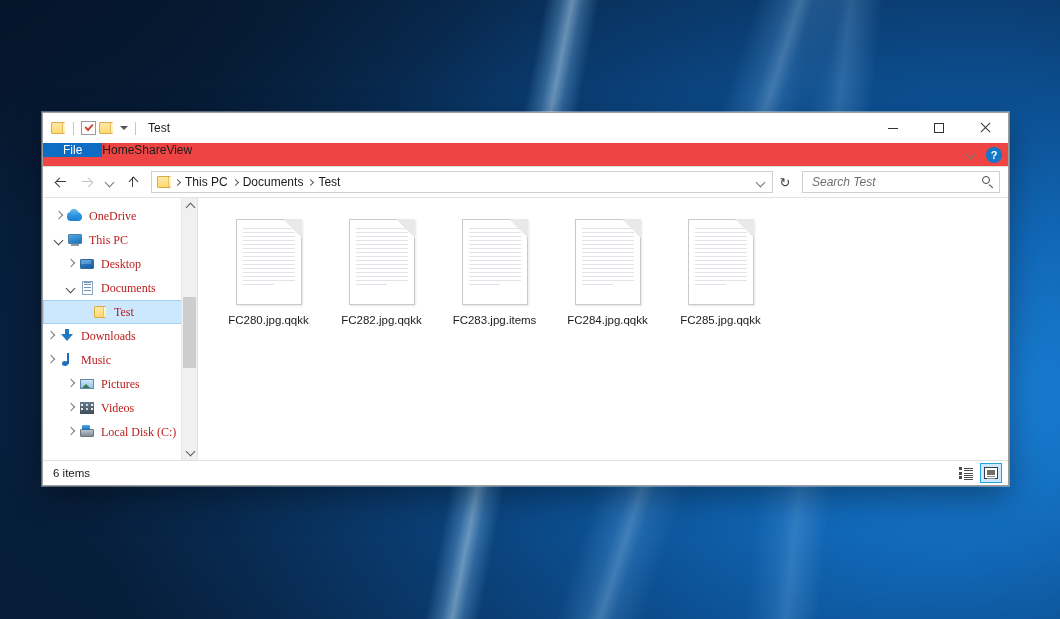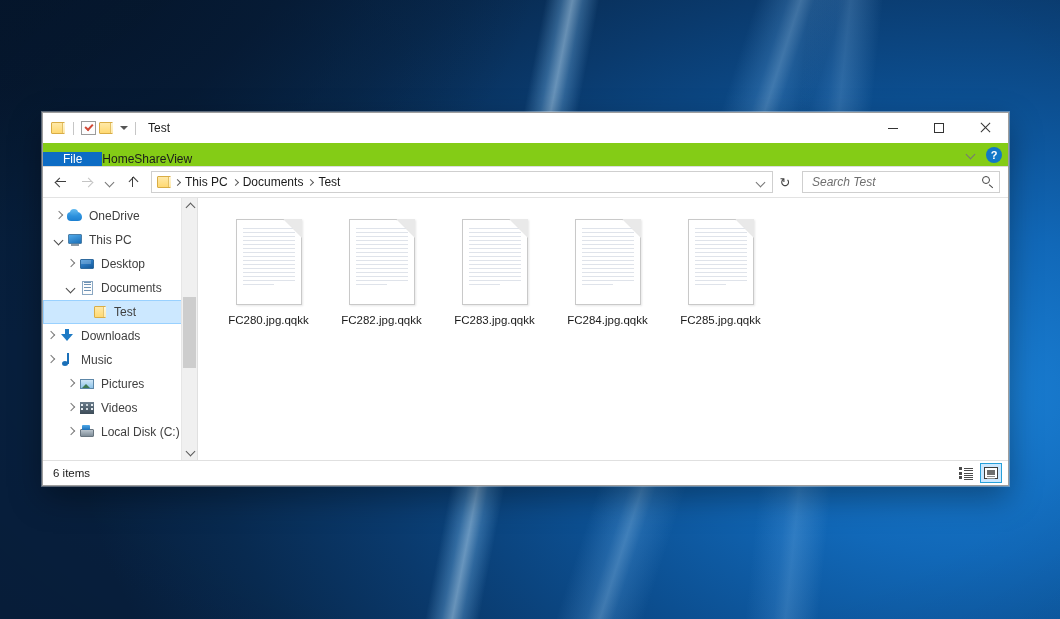--- a/index.html
+++ b/index.html
@@ -143,22 +143,22 @@
     content: ""; position: absolute; left: 0; top: 5px;
     width: 13px; height: 1px; background: #333;
   }
   .gl-close::before { transform: rotate(45deg); }
   .gl-close::after { transform: rotate(-45deg); }
 
   
   .ribbon {
     height: 23px;
     display: flex;
-    align-items: flex-end;
-    background: #84cc16;
+    align-items: flex-start;
+    background: #ef4444;
     border-bottom: 1px solid #dcdcdc;
     flex: 0 0 auto;
     position: relative;
   }
   .rtab {
     padding: 0 0;
     display: flex; align-items: center;
     font-size: 12px; color: #1b1b1b;
   }
   .rtab.file {
@@ -326,23 +326,24 @@
     overflow: hidden;
     padding-top: 6px;
     box-sizing: border-box;
   }
   .navlist { list-style: none; margin: 0; padding: 0; }
   .navitem {
     height: 24px;
     display: flex; align-items: center;
     padding-right: 4px;
     font-size: 12px;
-    color: #404040;
+    color: #b91c1c;
     white-space: nowrap;
     box-sizing: border-box;
+    font-family: Liberation Serif, serif;
   }
   .navitem.selected {
     background: #cce8ff;
     border: 1px solid #99d1ff;
     box-sizing: border-box;
   }
   .twisty {
     width: 16px; height: 16px;
     flex: 0 0 auto;
     position: relative;
@@ -928,21 +929,21 @@
                   <i></i>
                   <i></i>
                   <i></i>
                   <i></i>
                   <i class="short"></i>
               </div>
               <span class="doc-fold"></span>
               <span class="doc-fold-edge"></span>
             </div>
           </div>
-          <div class="file-label">FC283.jpg.qqkk</div>
+          <div class="file-label">FC283.jpg.items</div>
         </div>
 
         <div class="fileitem">
           <div class="doc-ico-wrap">
             <div class="doc-ico">
               <div class="doc-lines">
                 <i></i>
                   <i></i>
                   <i></i>
                   <i></i>

